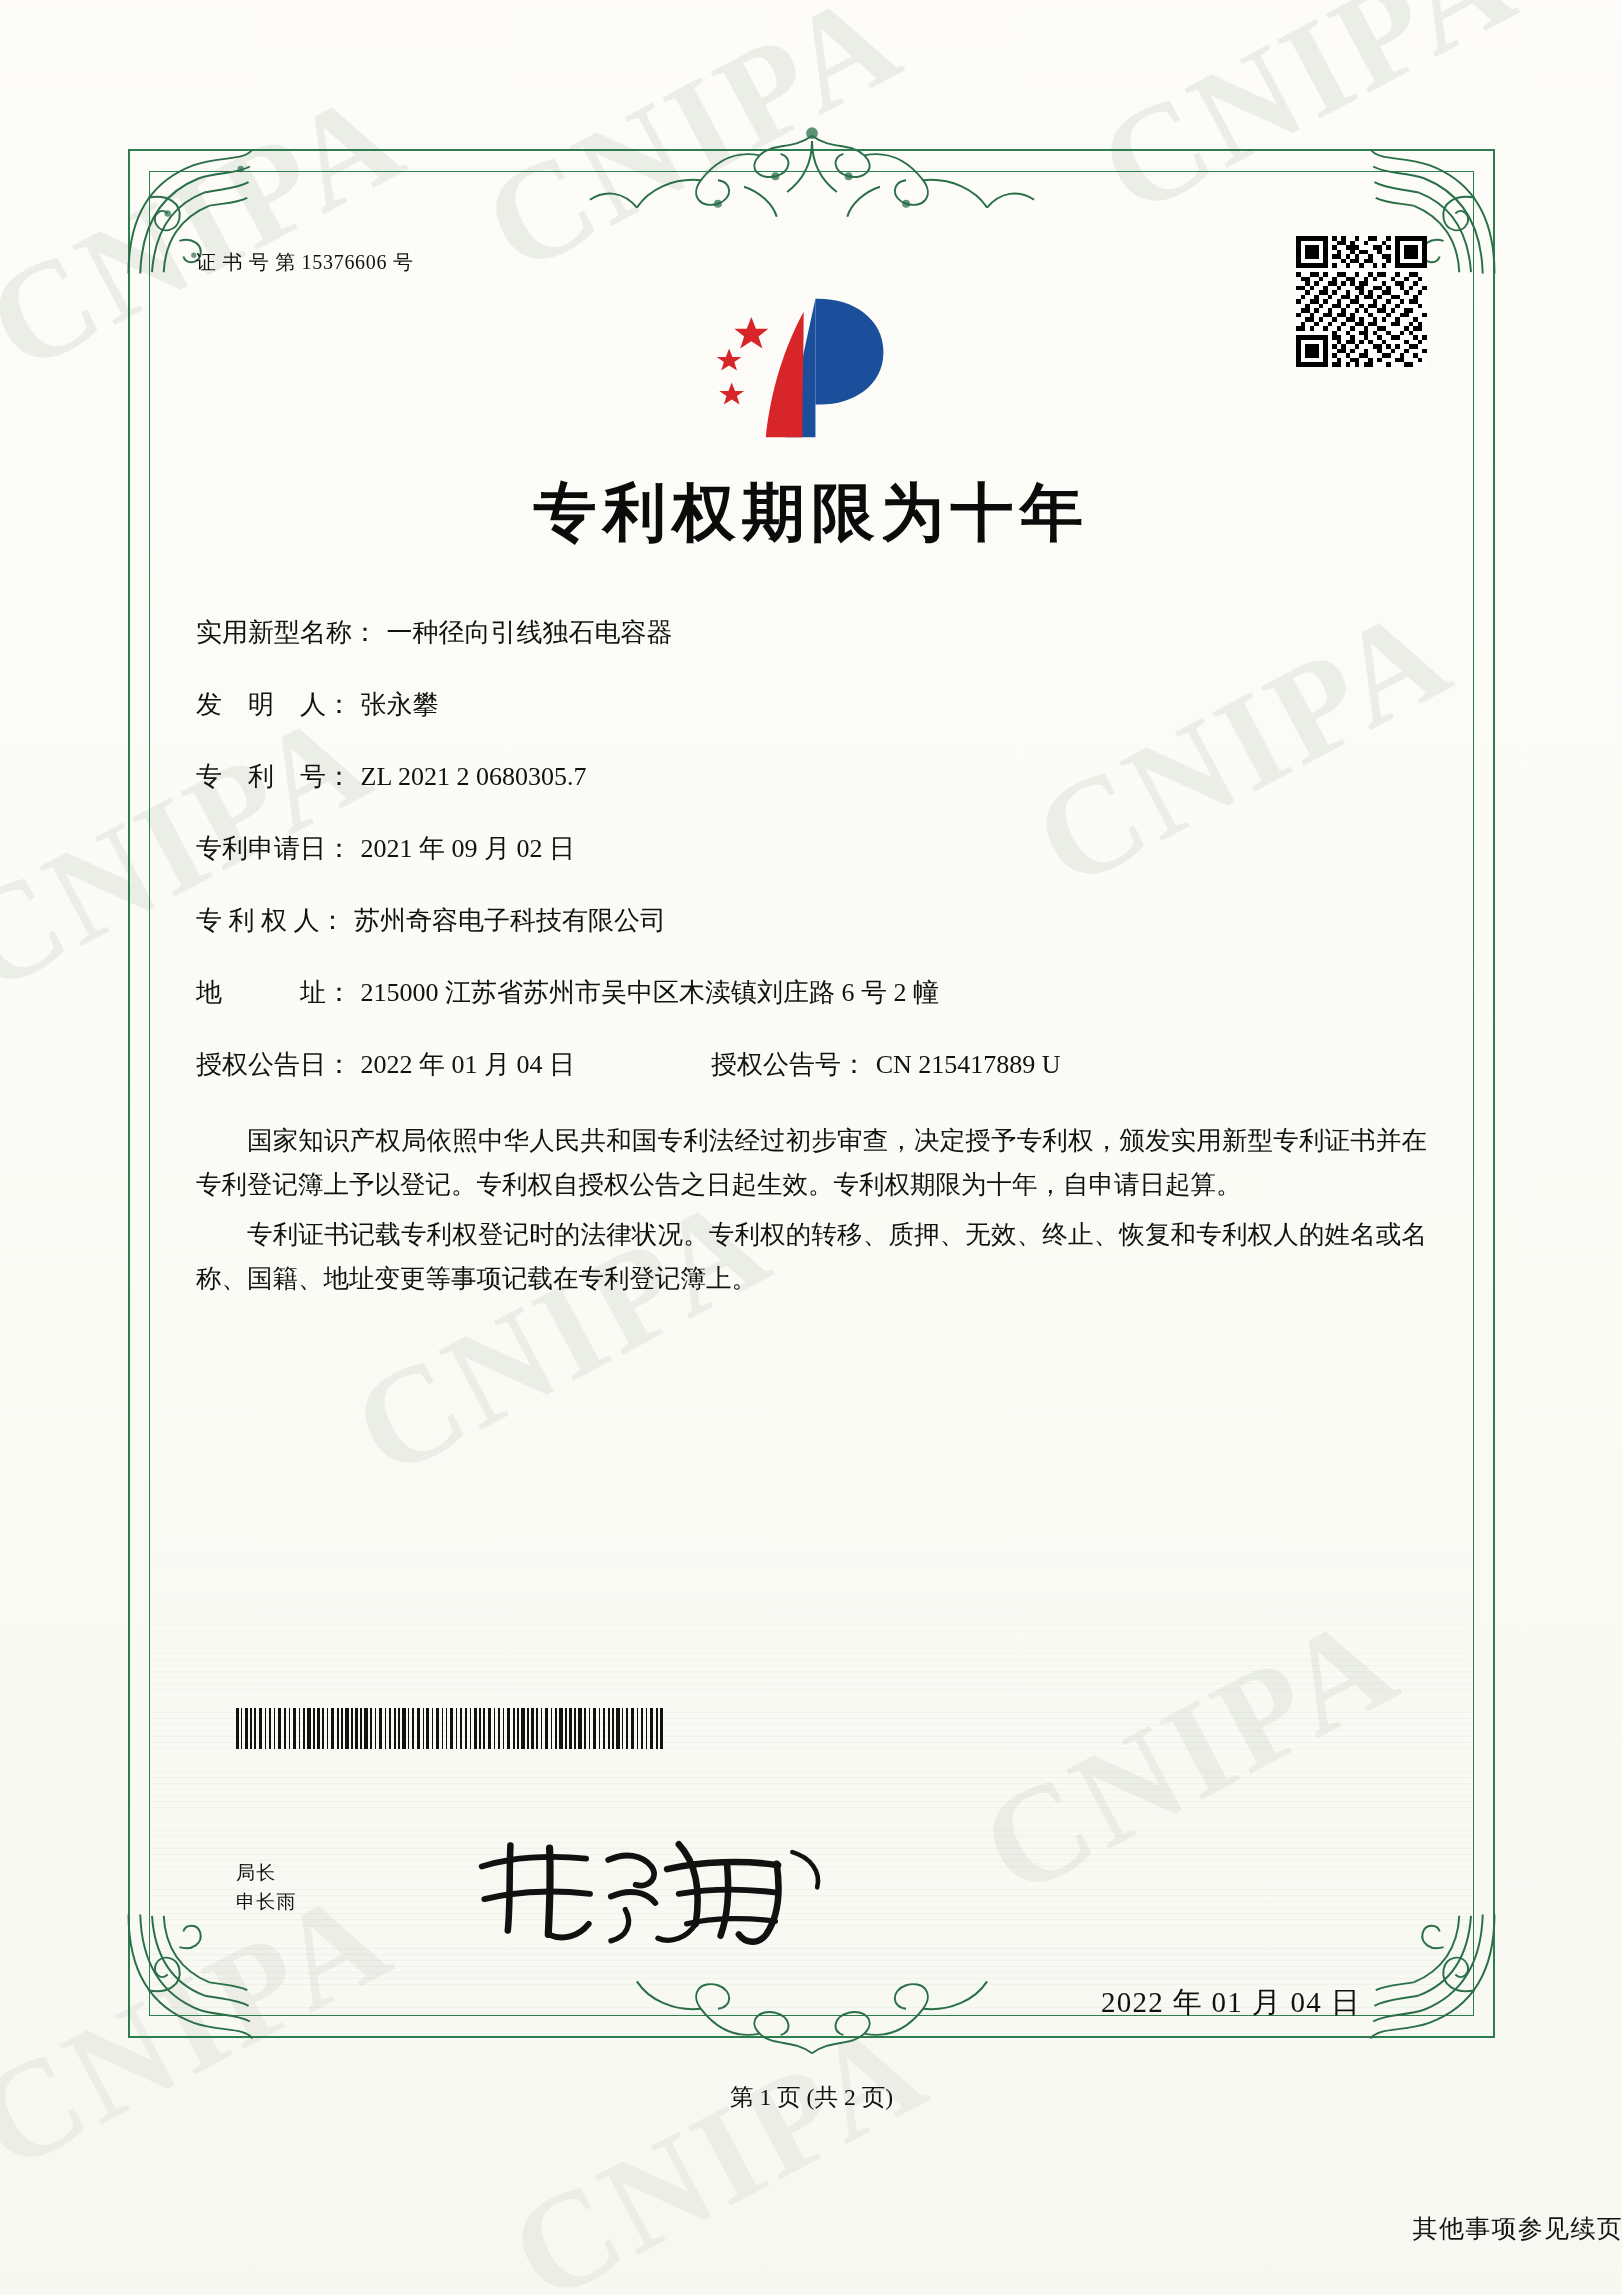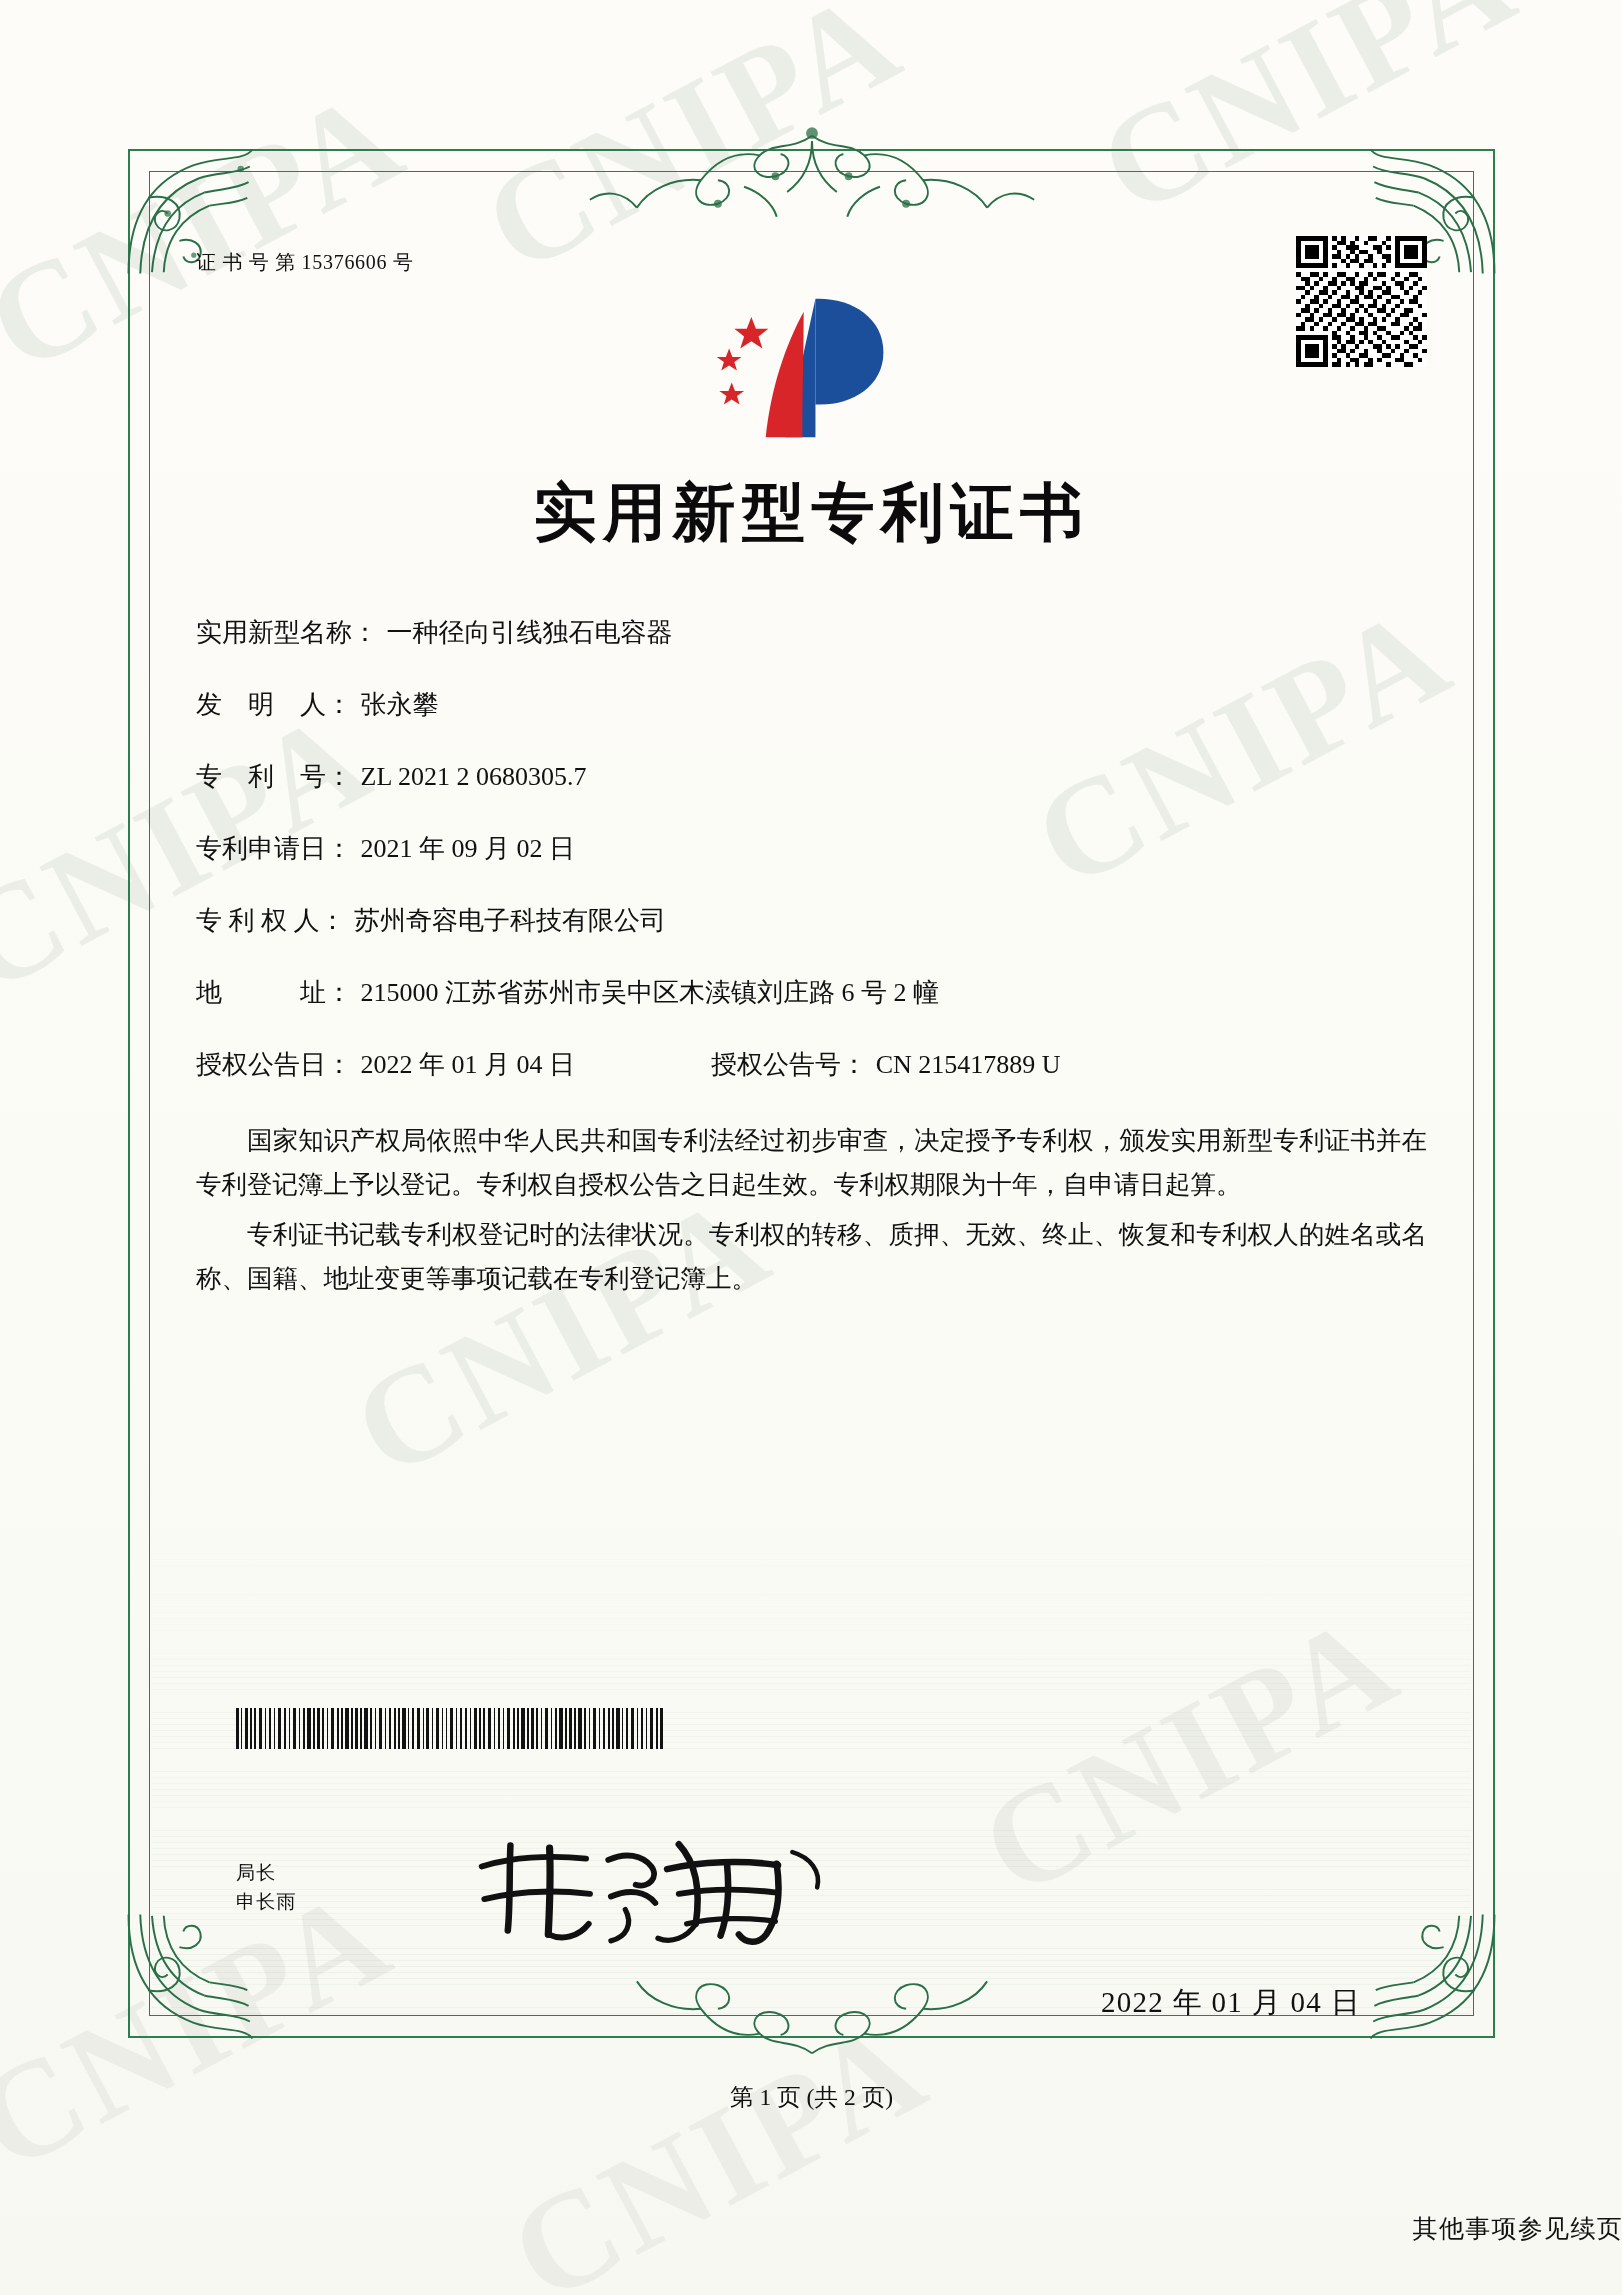--- a/index.html
+++ b/index.html
@@ -580,21 +580,21 @@
         <path d="M178 44 C 150 96, 128 160, 120 236 L 176 236 C 176 170, 178 104, 178 44 Z" fill="#d7252a"></path>
 
         <g fill="#d7252a">
           <polygon points="98,52 105,70 124,70 109,82 115,100 98,89 81,100 87,82 72,70 91,70"></polygon>
           <polygon points="64,100 69,113 83,113 72,121 76,134 64,126 52,134 56,121 45,113 59,113"></polygon>
           <polygon points="68,152 73,165 87,165 76,173 80,186 68,178 56,186 60,173 49,165 63,165"></polygon>
         </g>
       </svg>
     </div>
 
-    <div class="title">实用新型专利证书</div>
+    <div class="title">专利权期限为十年</div>
 
     <div class="fields">
       <div class="field-row">
         <span class="f-label">实用新型名称：</span>
         <span class="f-value">一种径向引线独石电容器</span>
       </div>
       <div class="field-row">
         <span class="f-label">发　明　人：</span>
         <span class="f-value">张永攀</span>
       </div>

